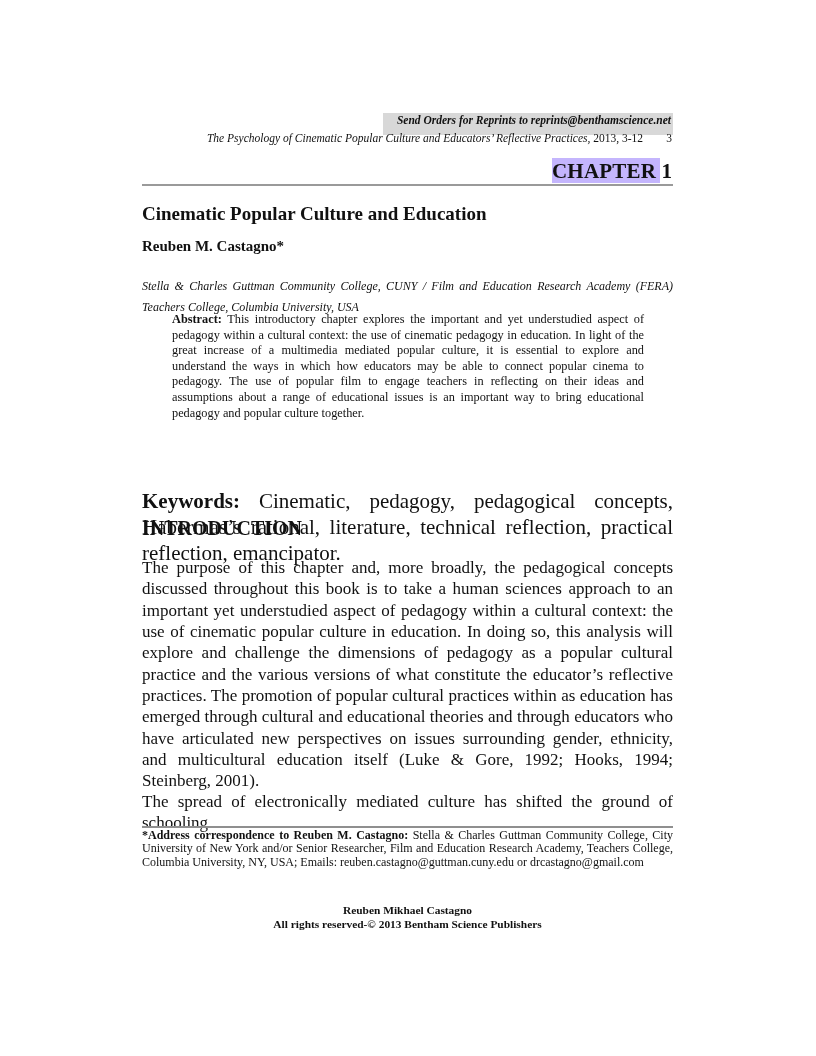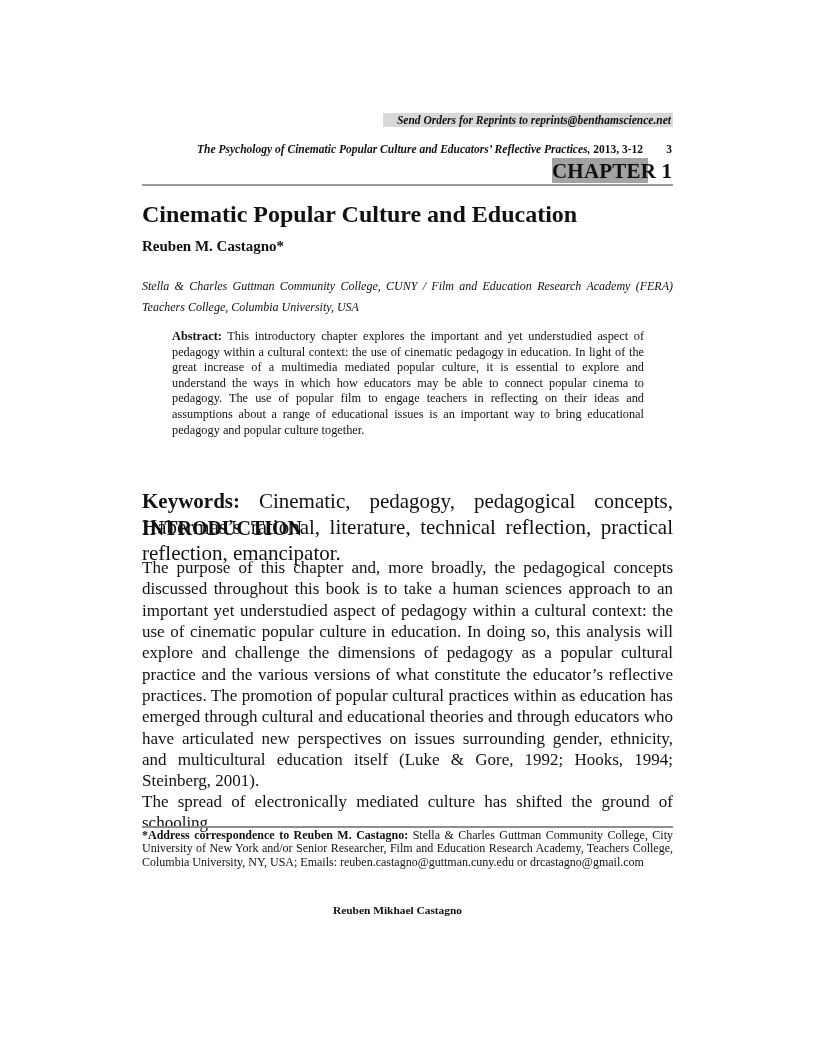--- a/index.html
+++ b/index.html
@@ -13,78 +13,78 @@
       position: relative;
       overflow: hidden;
       font-family: "Liberation Serif", "DejaVu Serif", serif;
       color: #111111;
     }
     .abs { position: absolute; }
 
     
     .reprints {
       left: 383px; top: 113px;
-      width: 290px; height: 14px;
+      width: 290px; height: 22px;
       background: #d8d8d8;
       font-size: 11.5px; font-weight: bold; font-style: italic;
       line-height: 14px;
       text-align: right;
       white-space: nowrap;
     }
     .reprints span { padding-right: 2px; }
     .running-title {
-      left: 142px; top: 142px;
+      left: 142px; top: 131px;
       width: 530px;
-      font-size: 11.5px; font-weight: bold; font-style: italic;
+      font-size: 11.5px; font-weight: normal; font-style: italic;
       line-height: 14px;
       text-align: right;
       white-space: nowrap;
     }
     .running-title .pub { font-style: normal; }
     .running-title .pg { display: inline-block; width: 26px; text-align: right; font-style: normal; }
 
     .chapter-label {
       left: 552px; top: 158px;
-      width: 96px; height: 25px;
-      background: #a3a3a3;
+      width: 108px; height: 25px;
+      background: #c4b5fd;
       font-size: 21px; font-weight: bold;
       line-height: 26px;
       text-align: center;
       white-space: nowrap;
       letter-spacing: 0.2px;
     }
     .chapter-rule {
       left: 142px; top: 184px;
       width: 531px; height: 2px;
       background: #9a9a9a;
     }
 
     .title {
       left: 142px; top: 203px;
-      font-size: 24px; font-weight: bold;
+      font-size: 19px; font-weight: bold;
       line-height: 22px;
       white-space: nowrap;
     }
     .author {
       left: 142px; top: 237px;
       font-size: 15px; font-weight: bold;
       line-height: 18px;
       white-space: nowrap;
     }
     .affiliation {
       left: 142px; top: 276px;
       width: 531px;
       font-size: 12px; font-style: italic;
       line-height: 21px;
       text-align: justify;
       text-align-last: left;
     }
 
     .abstract {
-      left: 172px; top: 329px;
+      left: 172px; top: 312px;
       width: 472px;
       font-size: 12.3px;
       line-height: 15.6px;
       text-align: justify;
       font-family: Liberation Serif, serif;
     }
     .abstract b { font-weight: bold; }
 
     .keywords {
       left: 142px; top: 488px;
@@ -117,21 +117,21 @@
     }
     .footnote {
       left: 142px; top: 829px;
       width: 531px;
       font-size: 12px;
       line-height: 13.4px;
       text-align: justify;
     }
 
     .footer {
-      left: 132px; top: 903px;
+      left: 142px; top: 903px;
       width: 531px;
       font-size: 11.4px; font-weight: bold;
       line-height: 14px;
       text-align: center;
     }
   </style>
 </head>
 <body>
 
 <div class="abs reprints">
@@ -167,13 +167,14 @@
 <div class="abs body-para para-2">The spread of electronically mediated culture has shifted the ground of schooling</div>
 
 <div class="abs footnote-rule"></div>
 <div class="abs footnote">
   <b>*Address correspondence to Reuben M. Castagno:</b>
   <span>Stella &amp; Charles Guttman Community College, City University of New York and/or Senior Researcher, Film and Education Research Academy, Teachers College, Columbia University, NY, USA; Emails: reuben.castagno@guttman.cuny.edu or drcastagno@gmail.com</span>
 </div>
 
 <div class="abs footer">
   <div>Reuben Mikhael Castagno</div>
+  <div>All rights reserved-© 2013 Bentham Science Publishers</div>
 </div>
 
 </body></html>

